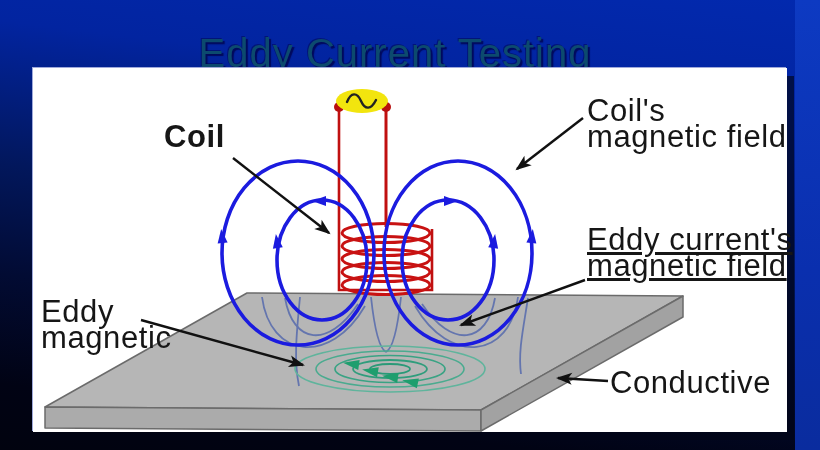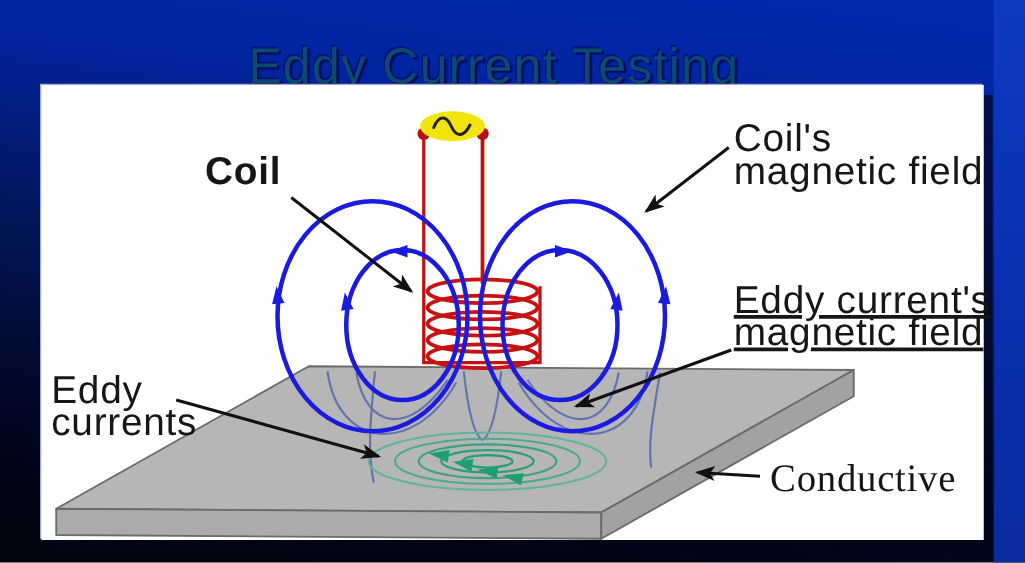--- a/index.html
+++ b/index.html
@@ -24,21 +24,21 @@
   }
   .panel svg{position:absolute;left:0;top:0;}
   .lbl{
     position:absolute;color:#161616;font-size:31px;line-height:26px;
     letter-spacing:0.6px;white-space:nowrap;
   }
   .lbl-coil{left:131px;top:56px;font-weight:bold;}
   .lbl-coil-field{left:554px;top:30px;}
   .lbl-eddy-field{left:554px;top:159px;text-decoration:underline;}
   .lbl-eddy-currents{left:8px;top:231px;}
-  .lbl-conductive{left:570px;top:302px;width:175px;text-align:center;font-family:Liberation Serif, serif;}
+  .lbl-conductive{left:570px;top:302px;width:175px;text-align:center;}
 </style>
 </head>
 <body>
 
 <div class="right-strip"></div>
 
 <h1 class="slide-title">Eddy Current Testing</h1>
 
 <div class="panel">
 
@@ -131,20 +131,20 @@
     <div>magnetic field</div>
   </div>
 
   <div class="lbl lbl-eddy-field">
     <div>Eddy current's</div>
     <div>magnetic field</div>
   </div>
 
   <div class="lbl lbl-eddy-currents">
     <div>Eddy</div>
-    <div>currents</div>
+    <div>magnetic</div>
   </div>
 
   <div class="lbl lbl-conductive">
     <div>Conductive</div>
   </div>
 
 </div>
 
 </body></html>

